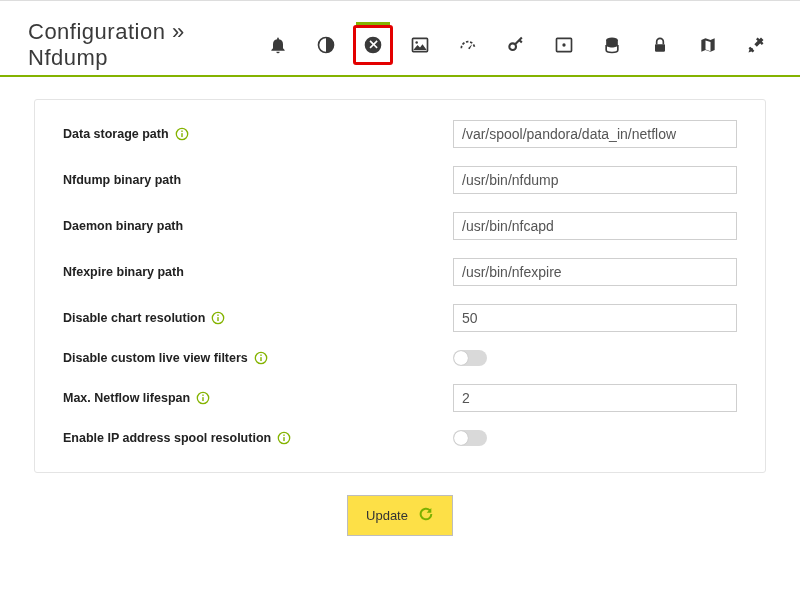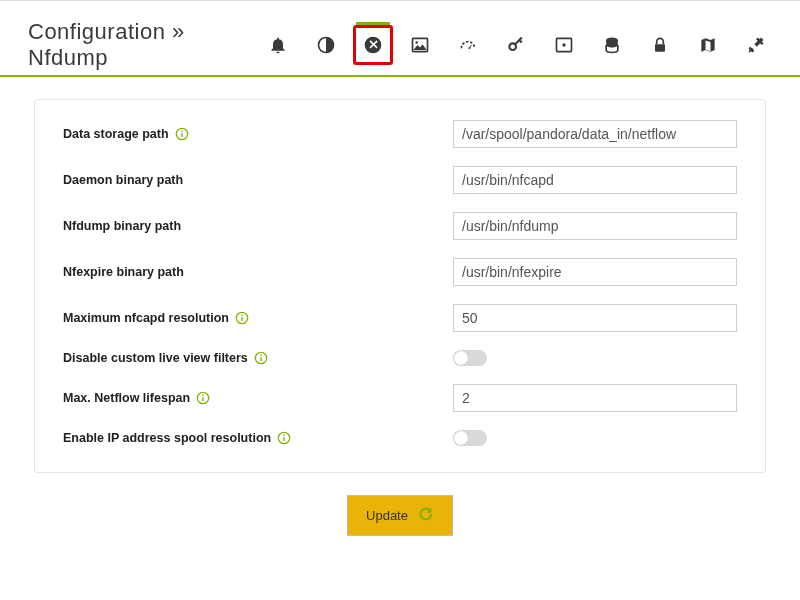--- a/index.html
+++ b/index.html
@@ -113,21 +113,21 @@
   .update-wrap {
     text-align:center;
     margin-top:12px;
   }
   .update-btn {
     display:inline-flex;
     align-items:center;
     gap:10px;
     padding:10px 18px;
     border:1px solid #bdbdbd;
-    background:#eab308;
+    background:#fde047;
     font-size:13px;
     color:#333;
     cursor:pointer;
   }
   .update-btn svg { width:16px; height:16px; }
 </style>
 </head>
 <body>
 
 <div class="header">
@@ -234,39 +234,39 @@
               <circle cx="8" cy="8" r="6.5" fill="none" stroke="#84b300" stroke-width="1.5"></circle>
               <rect x="7.2" y="7" width="1.6" height="4.5" fill="#84b300"></rect>
               <rect x="7.2" y="4" width="1.6" height="1.6" fill="#84b300"></rect>
             </svg>
           </span>
         </div>
         <div class="control"><input type="text" value="/var/spool/pandora/data_in/netflow" style=""></div>
       </div>
       <div class="row">
         <div class="label">
+          <span>Nfdump binary path</span>
+        </div>
+        <div class="control"><input type="text" value="/usr/bin/nfdump" style=""></div>
+      </div>
+      <div class="row">
+        <div class="label">
           <span>Daemon binary path</span>
         </div>
         <div class="control"><input type="text" value="/usr/bin/nfcapd" style=""></div>
       </div>
       <div class="row">
         <div class="label">
-          <span>Nfdump binary path</span>
-        </div>
-        <div class="control"><input type="text" value="/usr/bin/nfdump" style=""></div>
-      </div>
-      <div class="row">
-        <div class="label">
           <span>Nfexpire binary path</span>
         </div>
         <div class="control"><input type="text" value="/usr/bin/nfexpire" style=""></div>
       </div>
       <div class="row">
         <div class="label">
-          <span>Maximum nfcapd resolution</span>
+          <span>Disable chart resolution</span>
           <span class="info-icon">
             <svg viewBox="0 0 16 16">
               <circle cx="8" cy="8" r="6.5" fill="none" stroke="#84b300" stroke-width="1.5"></circle>
               <rect x="7.2" y="7" width="1.6" height="4.5" fill="#84b300"></rect>
               <rect x="7.2" y="4" width="1.6" height="1.6" fill="#84b300"></rect>
             </svg>
           </span>
         </div>
         <div class="control"><input type="text" value="50" style=""></div>
       </div>

